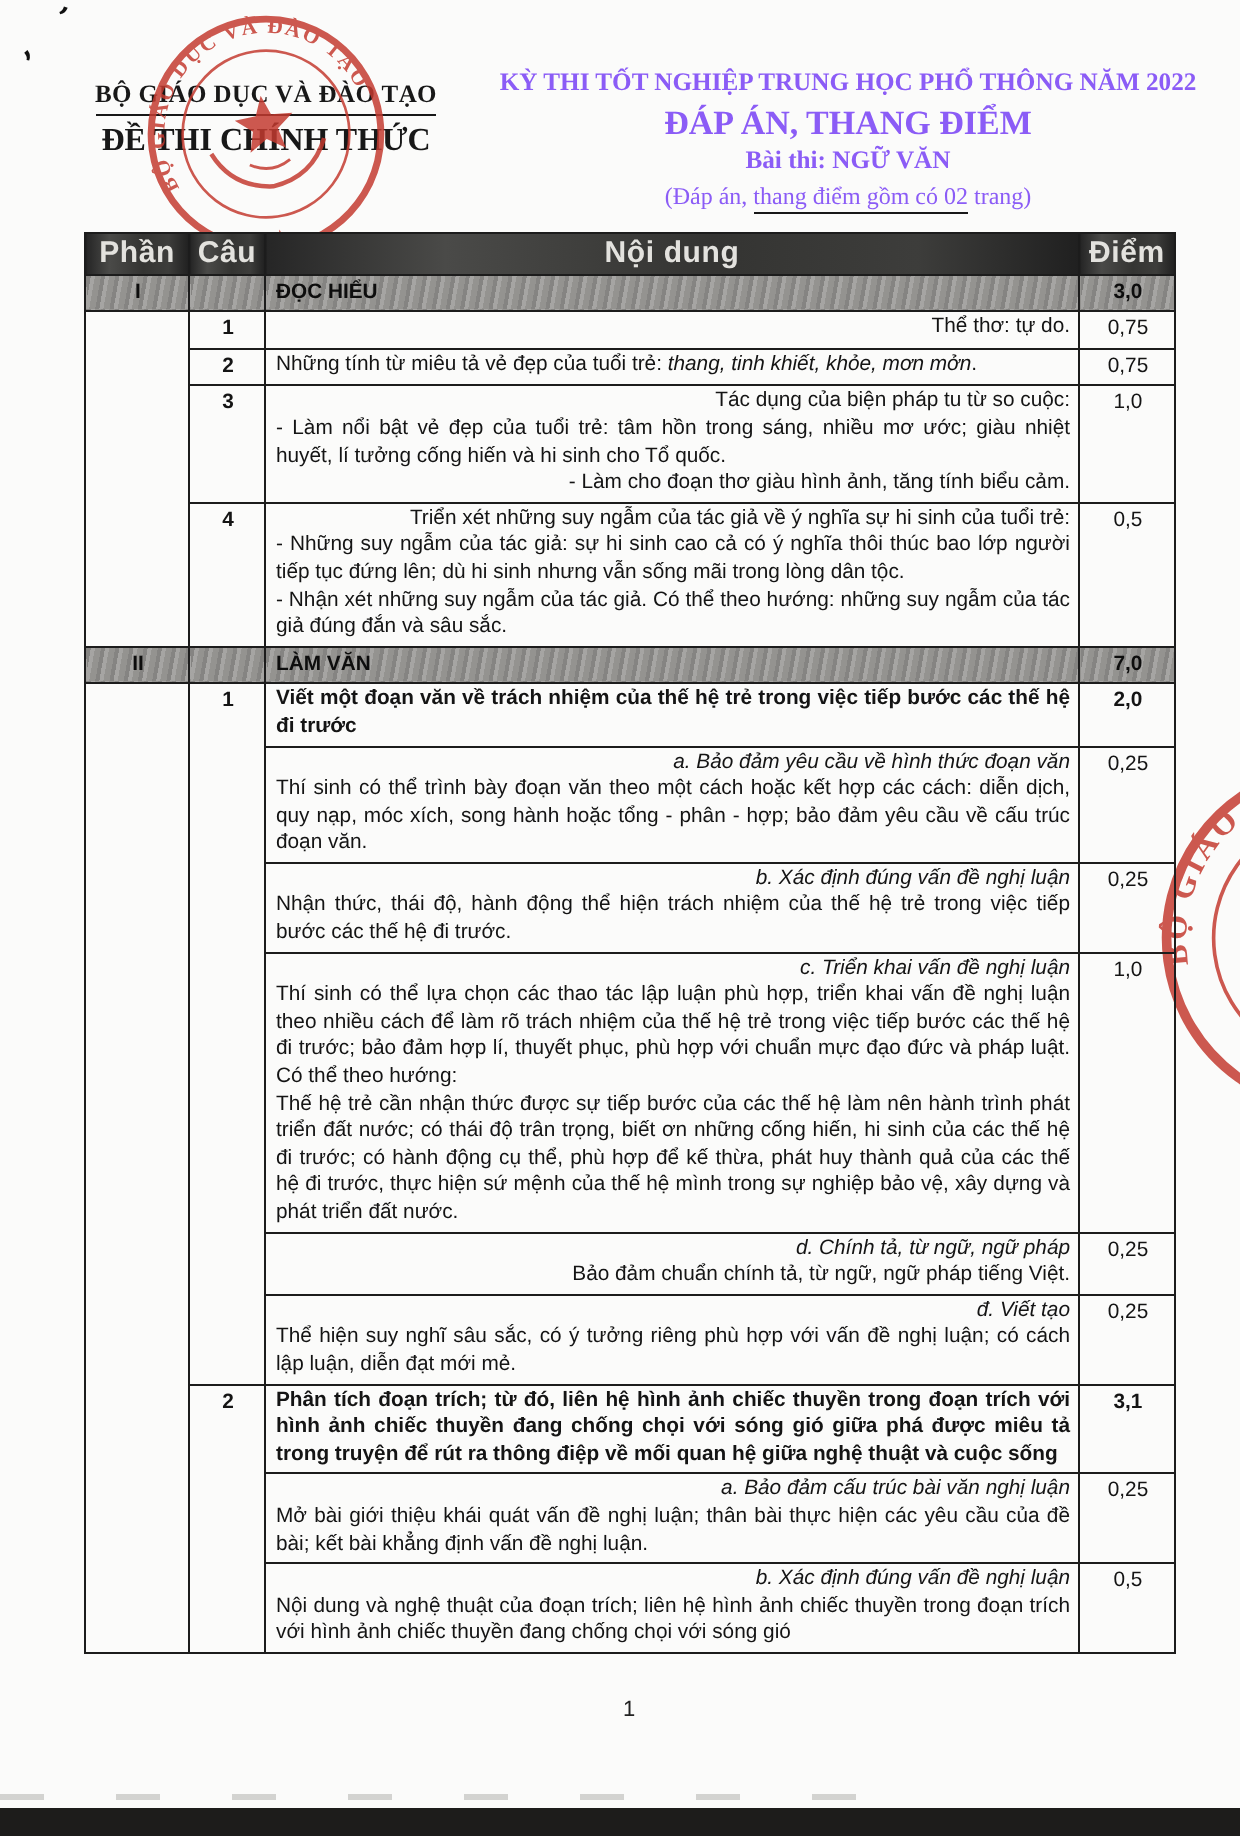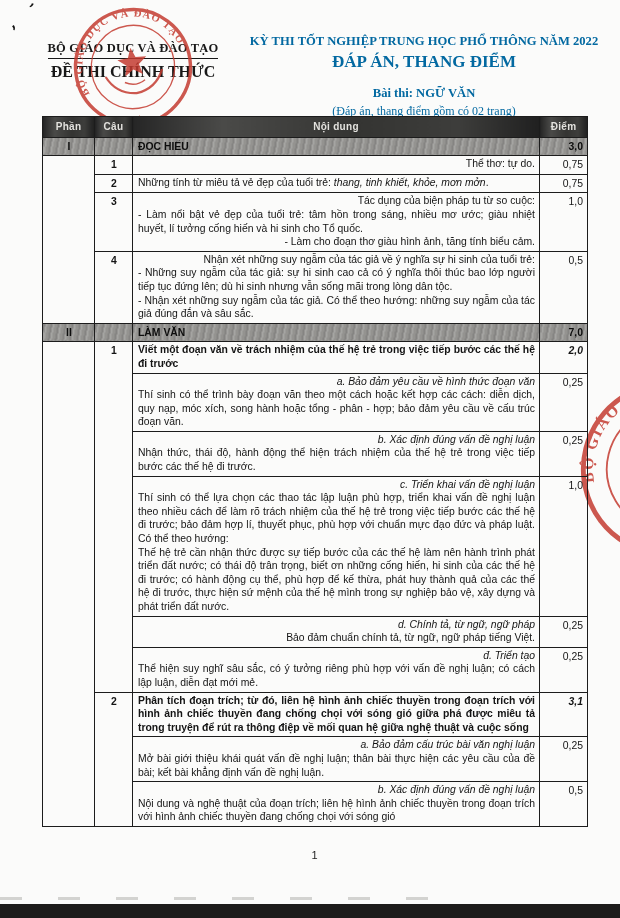--- a/index.html
+++ b/index.html
@@ -16,57 +16,57 @@
   
   .hdr-left{
     position:absolute;left:14px;top:38px;width:238px;text-align:center;
     font-family:"Liberation Serif",serif;color:#181818;
   }
   .hdr-left .l1{font-size:12.5px;font-weight:bold;letter-spacing:.2px;
     display:inline-block;border-bottom:1.4px solid #181818;padding-bottom:2px;}
   .hdr-left .l2{font-size:16px;font-weight:bold;margin-top:4px;}
   .hdr-right{
     position:absolute;left:232px;top:34px;width:384px;text-align:center;
-    font-family:"Liberation Serif",serif;color:#0369a1;
+    font-family:"Liberation Serif",serif;color:#8b5cf6;
   }
   .hdr-right .l1{font-size:12.6px;font-weight:bold;}
   .hdr-right .l2{font-size:17px;font-weight:bold;margin-top:3px;}
-  .hdr-right .l3{font-size:12.6px;font-weight:bold;margin-top:14px;}
+  .hdr-right .l3{font-size:12.6px;font-weight:bold;margin-top:1px;}
   .hdr-right .l4{font-size:12px;margin-top:3px;}
   .hdr-right .l4 .u{border-bottom:1px solid #181818;padding-bottom:1px;}
   
   .seal{position:absolute;opacity:.84;pointer-events:none;}
   .seal.main{left:72px;top:6px;width:122px;height:122px;transform:rotate(-8deg);}
   .seal.partial{left:578px;top:378px;width:182px;height:182px;transform:rotate(14deg);}
   
   .tbl-wrap{position:absolute;left:42px;top:116px;width:545px;}
   table{border-collapse:collapse;width:545px;table-layout:fixed;
     font-size:10.4px;line-height:13.6px;color:#141414;}
   col.c-phan{width:52px;} col.c-cau{width:38px;} col.c-nd{width:407px;} col.c-diem{width:48px;}
   td,th{border:1px solid #1c1c1c;vertical-align:top;padding:1px 4px 2px 5px;
     overflow:hidden;word-wrap:break-word;}
   table{border:1.6px solid #151515;}
   thead th{
     background:linear-gradient(90deg,#262626,#4a4a48 22%,#343432 55%,#3d3d3b 80%,#202020);
-    color:#e3e2de;font-weight:bold;font-size:10px;text-align:center;
+    color:#e3e2de;font-weight:bold;font-size:15px;text-align:center;
     padding:3px 2px;letter-spacing:.3px;
   }
   tr.section-row td{
     background:
       repeating-linear-gradient(100deg,rgba(60,60,60,.25) 0 2px,rgba(190,190,190,.25) 2px 4px,rgba(110,110,110,.2) 4px 7px),
       #9d9c99;
     font-weight:bold;color:#0d0d0d;padding-top:2px;padding-bottom:2px;
   }
   td.phan-cell{text-align:center;font-weight:bold;}
   td.cau-cell{text-align:center;font-weight:bold;padding-top:2px;}
-  td.diem-cell{text-align:right;padding-top:2px;}
+  td.diem-cell{text-align:center;padding-top:2px;}
   td.content-cell .para{text-align:justify;}
   td.content-cell .para.single{text-align:right;}
   td.bold-row,td.bold-row .para{font-weight:bold;}
-  td.bold-row.diem-cell{font-weight:bold;font-style:italic;}
+  td.bold-row.diem-cell{font-weight:bold;}
   .i{font-style:italic;}
   .b{font-weight:bold;}
   
   .page-number{position:absolute;top:849px;left:42px;width:545px;text-align:center;
     font-size:11px;color:#222;}
   .smudge-line{position:absolute;left:0;top:897px;width:460px;height:3px;
     background:repeating-linear-gradient(90deg,#c9c9c6 0 22px,transparent 22px 58px);
     opacity:.8;}
   .bottom-bar{position:absolute;left:0;top:904px;width:620px;height:14px;background:#1d1c1b;}
 </style>
@@ -155,21 +155,21 @@
           <td class="content-cell">
             <div class="para single"><span>Tác dụng của biện pháp tu từ so cuộc:</span></div>
             <div class="para"><span>- Làm nổi bật vẻ đẹp của tuổi trẻ: tâm hồn trong sáng, nhiều mơ ước; giàu nhiệt huyết, lí tưởng cống hiến và hi sinh cho Tổ quốc.</span></div>
             <div class="para single"><span>- Làm cho đoạn thơ giàu hình ảnh, tăng tính biểu cảm.</span></div>
           </td>
           <td class="diem-cell">1,0</td>
         </tr>
         <tr>
           <td class="cau-cell" rowspan="1">4</td>
           <td class="content-cell">
-            <div class="para single"><span>Nhận xét những suy ngẫm của tác giả về ý nghĩa sự hi sinh của tuổi trẻ:</span></div>
+            <div class="para single"><span>Triển xét những suy ngẫm của tác giả về ý nghĩa sự hi sinh của tuổi trẻ:</span></div>
             <div class="para"><span>- Những suy ngẫm của tác giả: sự hi sinh cao cả có ý nghĩa thôi thúc bao lớp người tiếp tục đứng lên; dù hi sinh nhưng vẫn sống mãi trong lòng dân tộc.</span></div>
             <div class="para"><span>- Nhận xét những suy ngẫm của tác giả. Có thể theo hướng: những suy ngẫm của tác giả đúng đắn và sâu sắc.</span></div>
           </td>
           <td class="diem-cell">0,5</td>
         </tr>
         <tr class="section-row">
           <td class="phan-cell">II</td>
           <td class="cau-cell"></td>
           <td class="content-cell section-title">LÀM VĂN</td>
           <td class="diem-cell">7,0</td>
@@ -206,21 +206,21 @@
         </tr>
         <tr>
           <td class="content-cell">
             <div class="para single"><span class="i">d. Chính tả, từ ngữ, ngữ pháp</span></div>
             <div class="para single"><span>Bảo đảm chuẩn chính tả, từ ngữ, ngữ pháp tiếng Việt.</span></div>
           </td>
           <td class="diem-cell">0,25</td>
         </tr>
         <tr>
           <td class="content-cell">
-            <div class="para single"><span class="i">đ. Triển tạo</span></div>
+            <div class="para single"><span class="i">đ. Viết tạo</span></div>
             <div class="para"><span>Thể hiện suy nghĩ sâu sắc, có ý tưởng riêng phù hợp với vấn đề nghị luận; có cách lập luận, diễn đạt mới mẻ.</span></div>
           </td>
           <td class="diem-cell">0,25</td>
         </tr>
         <tr>
           <td class="cau-cell" rowspan="3">2</td>
           <td class="content-cell bold-row">
             <div class="para"><span class="b">Phân tích đoạn trích; từ đó, liên hệ hình ảnh chiếc thuyền trong đoạn trích với hình ảnh chiếc thuyền đang chống chọi với sóng gió giữa phá được miêu tả trong truyện để rút ra thông điệp về mối quan hệ giữa nghệ thuật và cuộc sống</span></div>
           </td>
           <td class="diem-cell bold-row">3,1</td>

